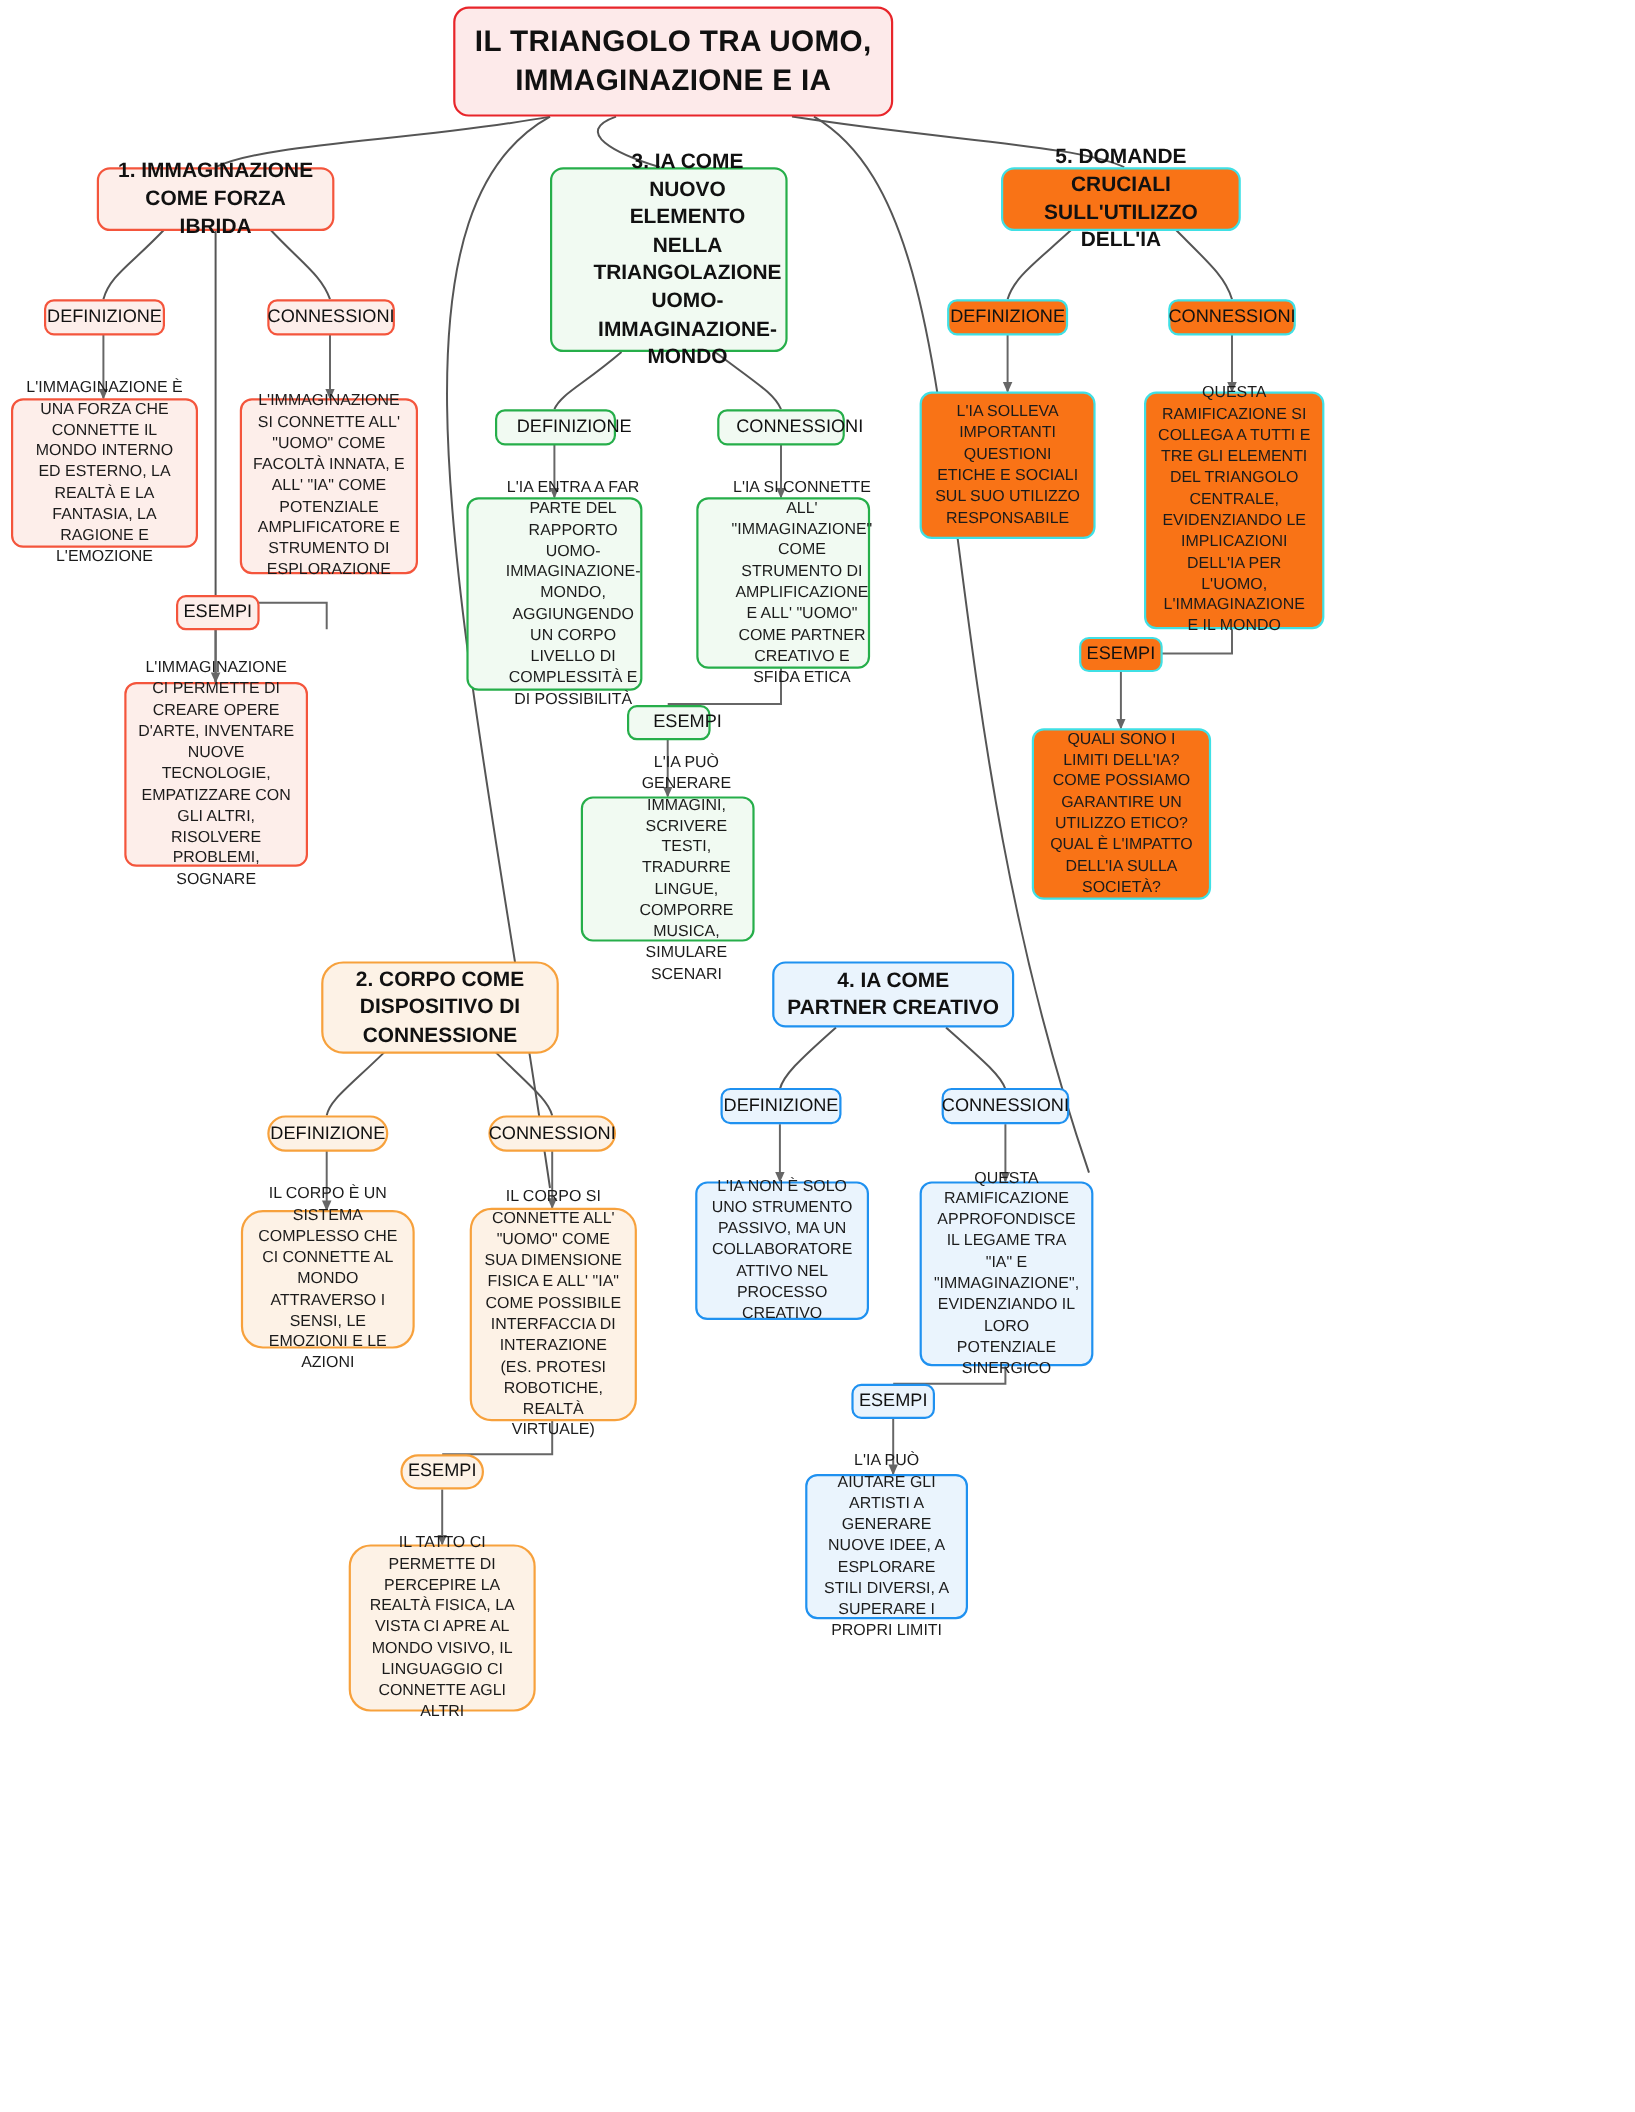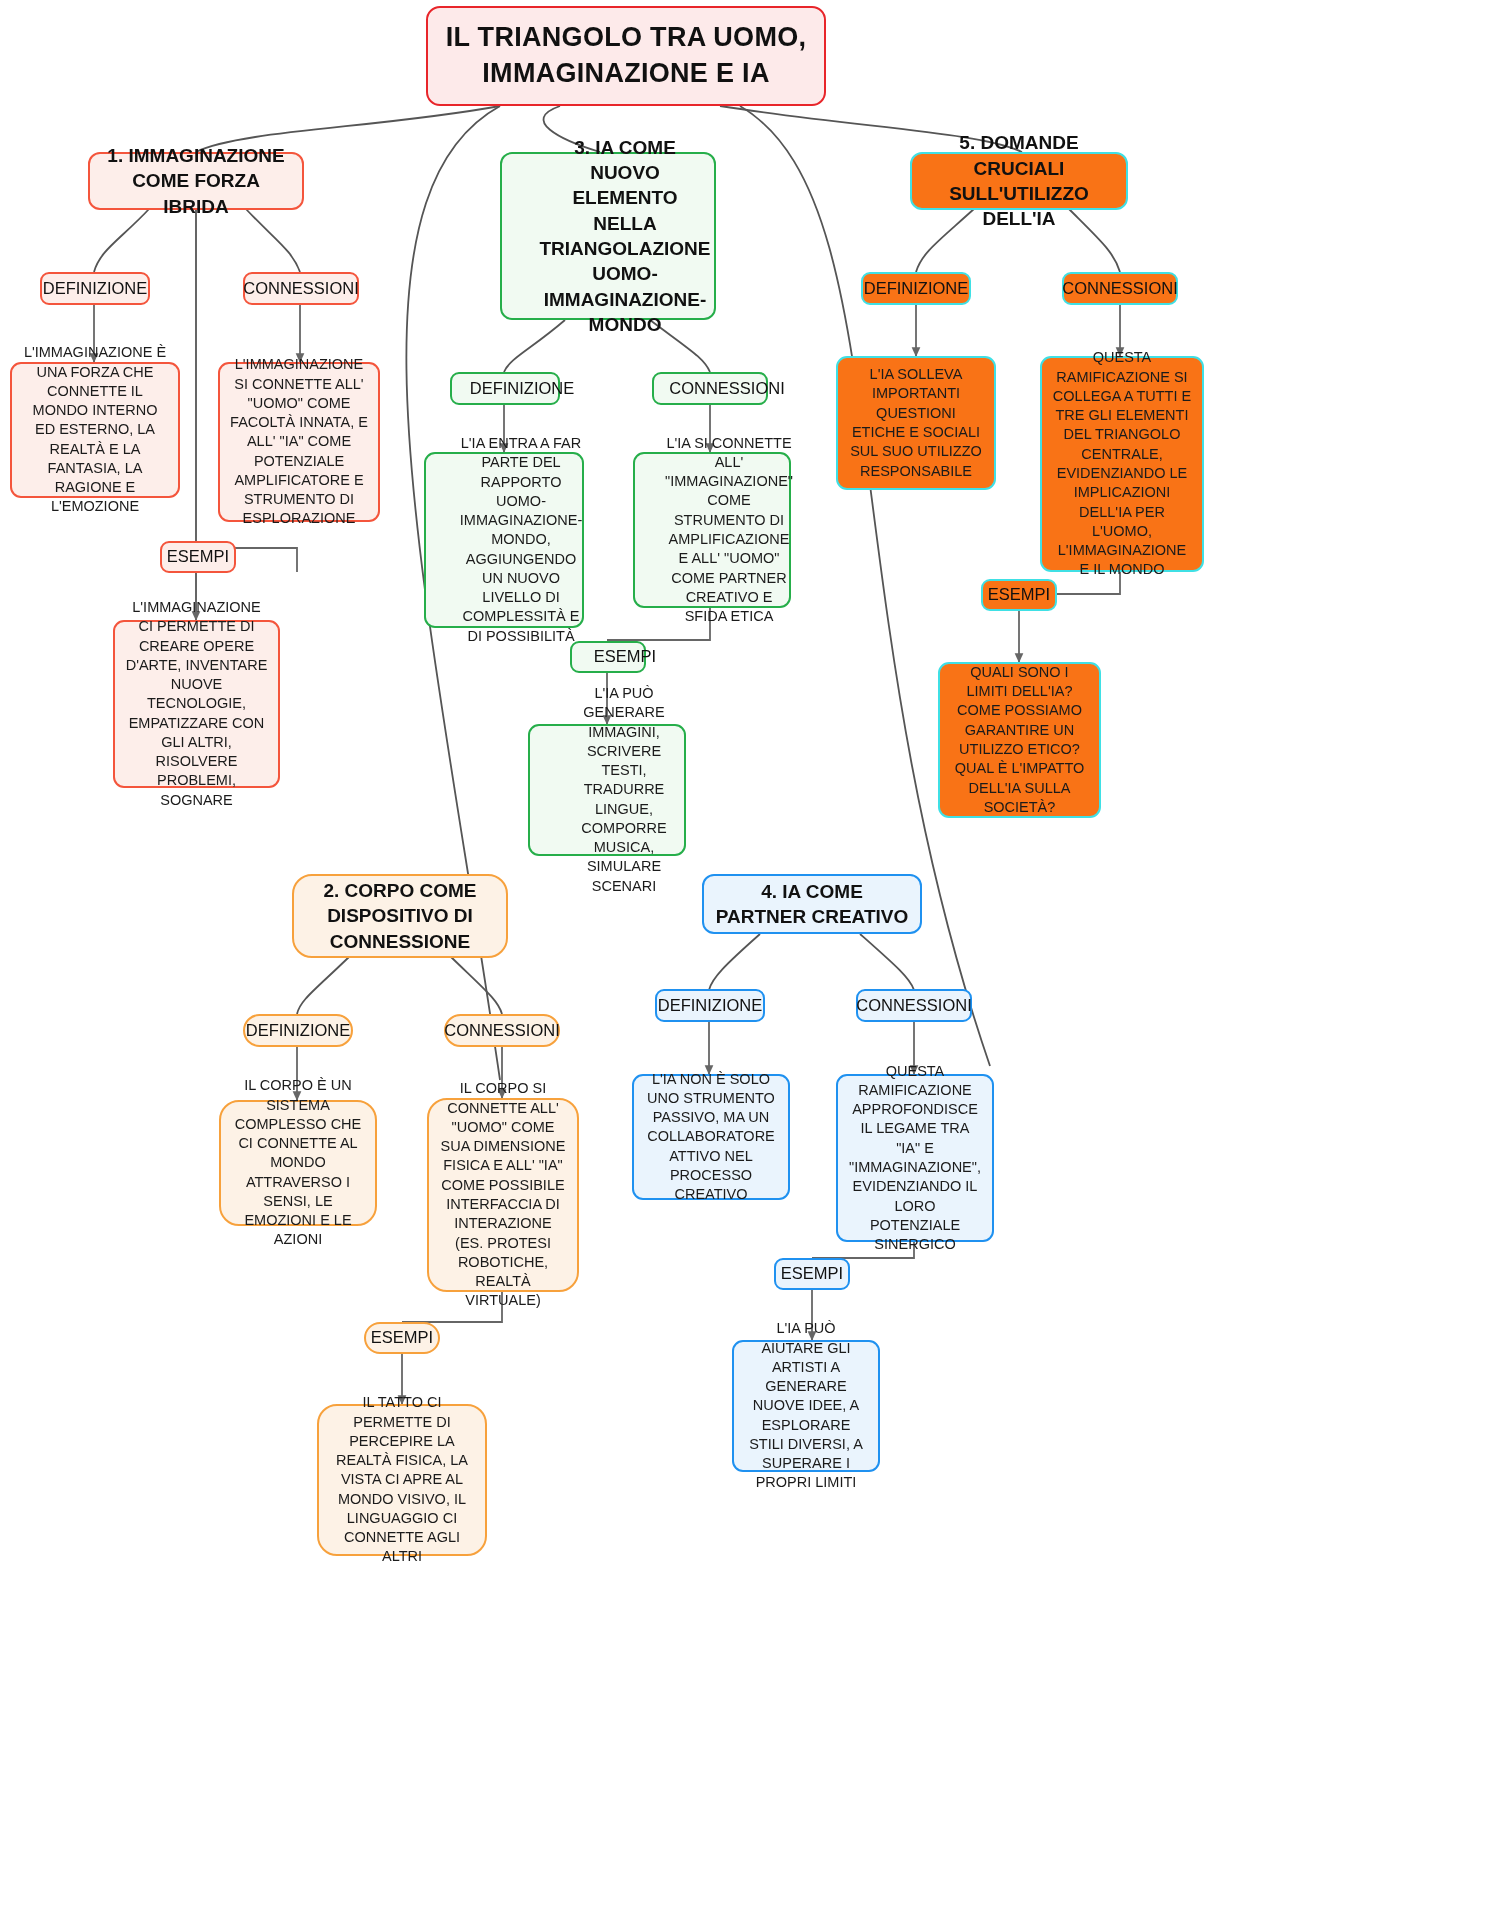--- a/index.html
+++ b/index.html
@@ -4,21 +4,21 @@
 <style>
   html,body{margin:0;padding:0;background:#ffffff;}
   body{width:1486px;height:1920px;position:relative;overflow:hidden;
        font-family:"Liberation Sans","DejaVu Sans",sans-serif;}
   #canvas{position:relative;width:1486px;height:1920px;}
   svg#links{position:absolute;left:0;top:0;width:1486px;height:1920px;pointer-events:none;}
   .node{position:absolute;box-sizing:border-box;border-radius:12px;
         display:flex;align-items:center;justify-content:center;text-align:center;
         padding:8px 10px;line-height:1.33;}
   .root{border:2.5px solid #e8252a;background:#fdeaea;font-weight:bold;
-        font-size:27px;letter-spacing:.3px;color:#111;border-radius:14px;margin-left:14px;}
+        font-size:27px;letter-spacing:.3px;color:#111;border-radius:14px;}
   .branch{font-weight:bold;font-size:19px;color:#111;border-width:2.5px;border-style:solid;}
   .cat{font-size:16.5px;color:#111;border-width:2.2px;border-style:solid;border-radius:9px;}
   .leaf{font-size:14.5px;color:#1b1b1b;border-width:2.2px;border-style:solid;border-radius:11px;}
   
   .c-red{border-color:#f4553c;background:#fdeeea;}
   .c-orange{border-color:#f7a13c;background:#fdf2e6;border-radius:20px;}
   .c-green{border-color:#26ae4a;background:#f1faf2;padding-left:44px;}
   .c-blue{border-color:#1f91f0;background:#eaf4fd;}
   .c-cyan{border-color:#3fe0e5;background:#f97316;}
 </style>
@@ -116,21 +116,21 @@
   <div class="node branch c-green" style="left:500px;top:152px;width:216px;height:168px;">
     <span>3. IA COME NUOVO ELEMENTO NELLA TRIANGOLAZIONE UOMO-IMMAGINAZIONE-MONDO</span>
   </div>
   <div class="node cat c-green" style="left:450px;top:372px;width:110px;height:33px;">
     <span>DEFINIZIONE</span>
   </div>
   <div class="node cat c-green" style="left:652px;top:372px;width:116px;height:33px;">
     <span>CONNESSIONI</span>
   </div>
   <div class="node leaf c-green" style="left:424px;top:452px;width:160px;height:176px;">
-    <span>L'IA ENTRA A FAR PARTE DEL RAPPORTO UOMO-IMMAGINAZIONE-MONDO, AGGIUNGENDO UN NUOVO LIVELLO DI COMPLESSITÀ E DI POSSIBILITÀ</span>
+    <span>L'IA ENTRA A FAR PARTE DEL RAPPORTO UOMO-IMMAGINAZIONE-MONDO, AGGIUNGENDO UN CORPO LIVELLO DI COMPLESSITÀ E DI POSSIBILITÀ</span>
   </div>
   <div class="node leaf c-green" style="left:633px;top:452px;width:158px;height:156px;">
     <span>L'IA SI CONNETTE ALL' "IMMAGINAZIONE" COME STRUMENTO DI AMPLIFICAZIONE E ALL' "UOMO" COME PARTNER CREATIVO E SFIDA ETICA</span>
   </div>
   <div class="node cat c-green" style="left:570px;top:641px;width:76px;height:32px;">
     <span>ESEMPI</span>
   </div>
   <div class="node leaf c-green" style="left:528px;top:724px;width:158px;height:132px;">
     <span>L'IA PUÒ GENERARE IMMAGINI, SCRIVERE TESTI, TRADURRE LINGUE, COMPORRE MUSICA, SIMULARE SCENARI</span>
   </div>

